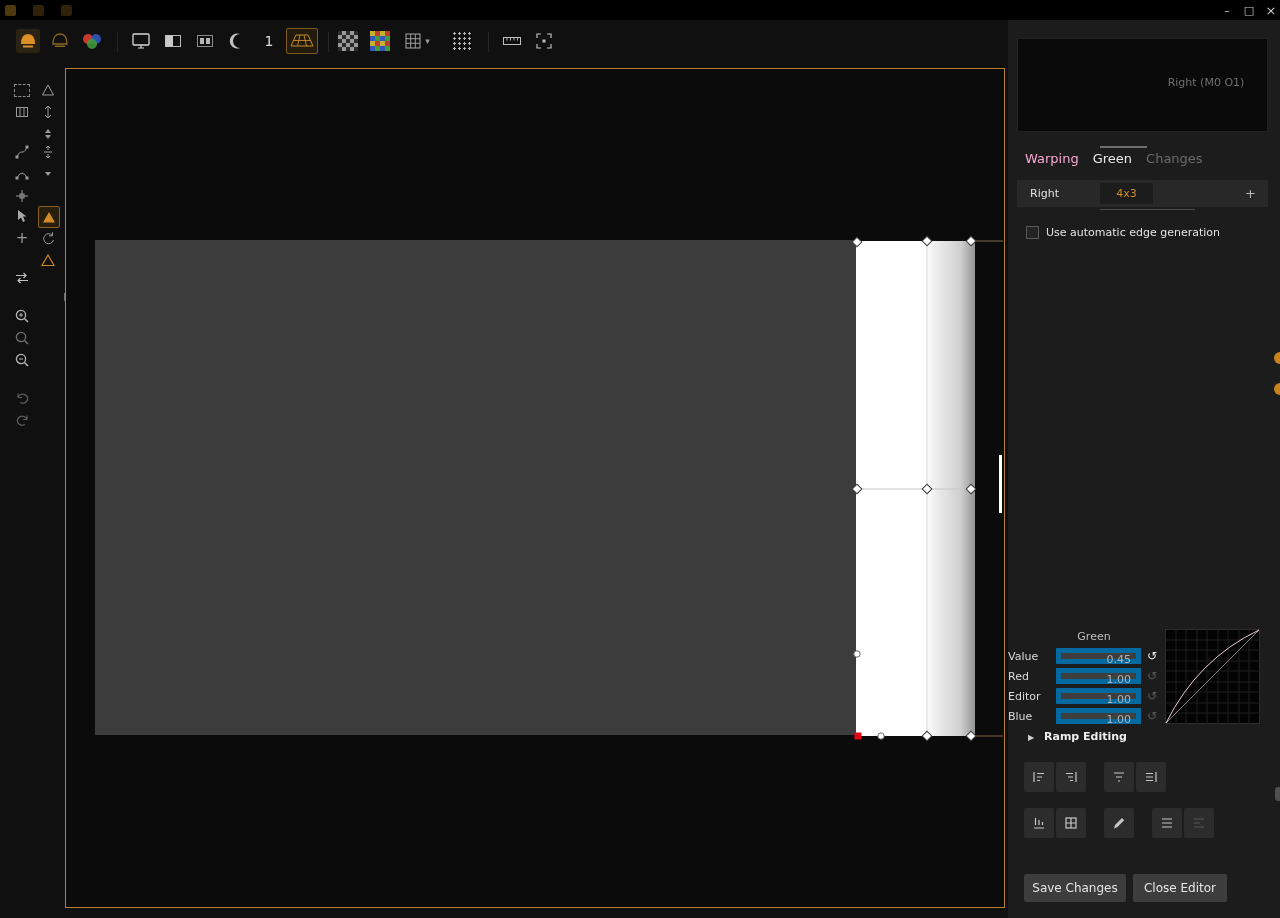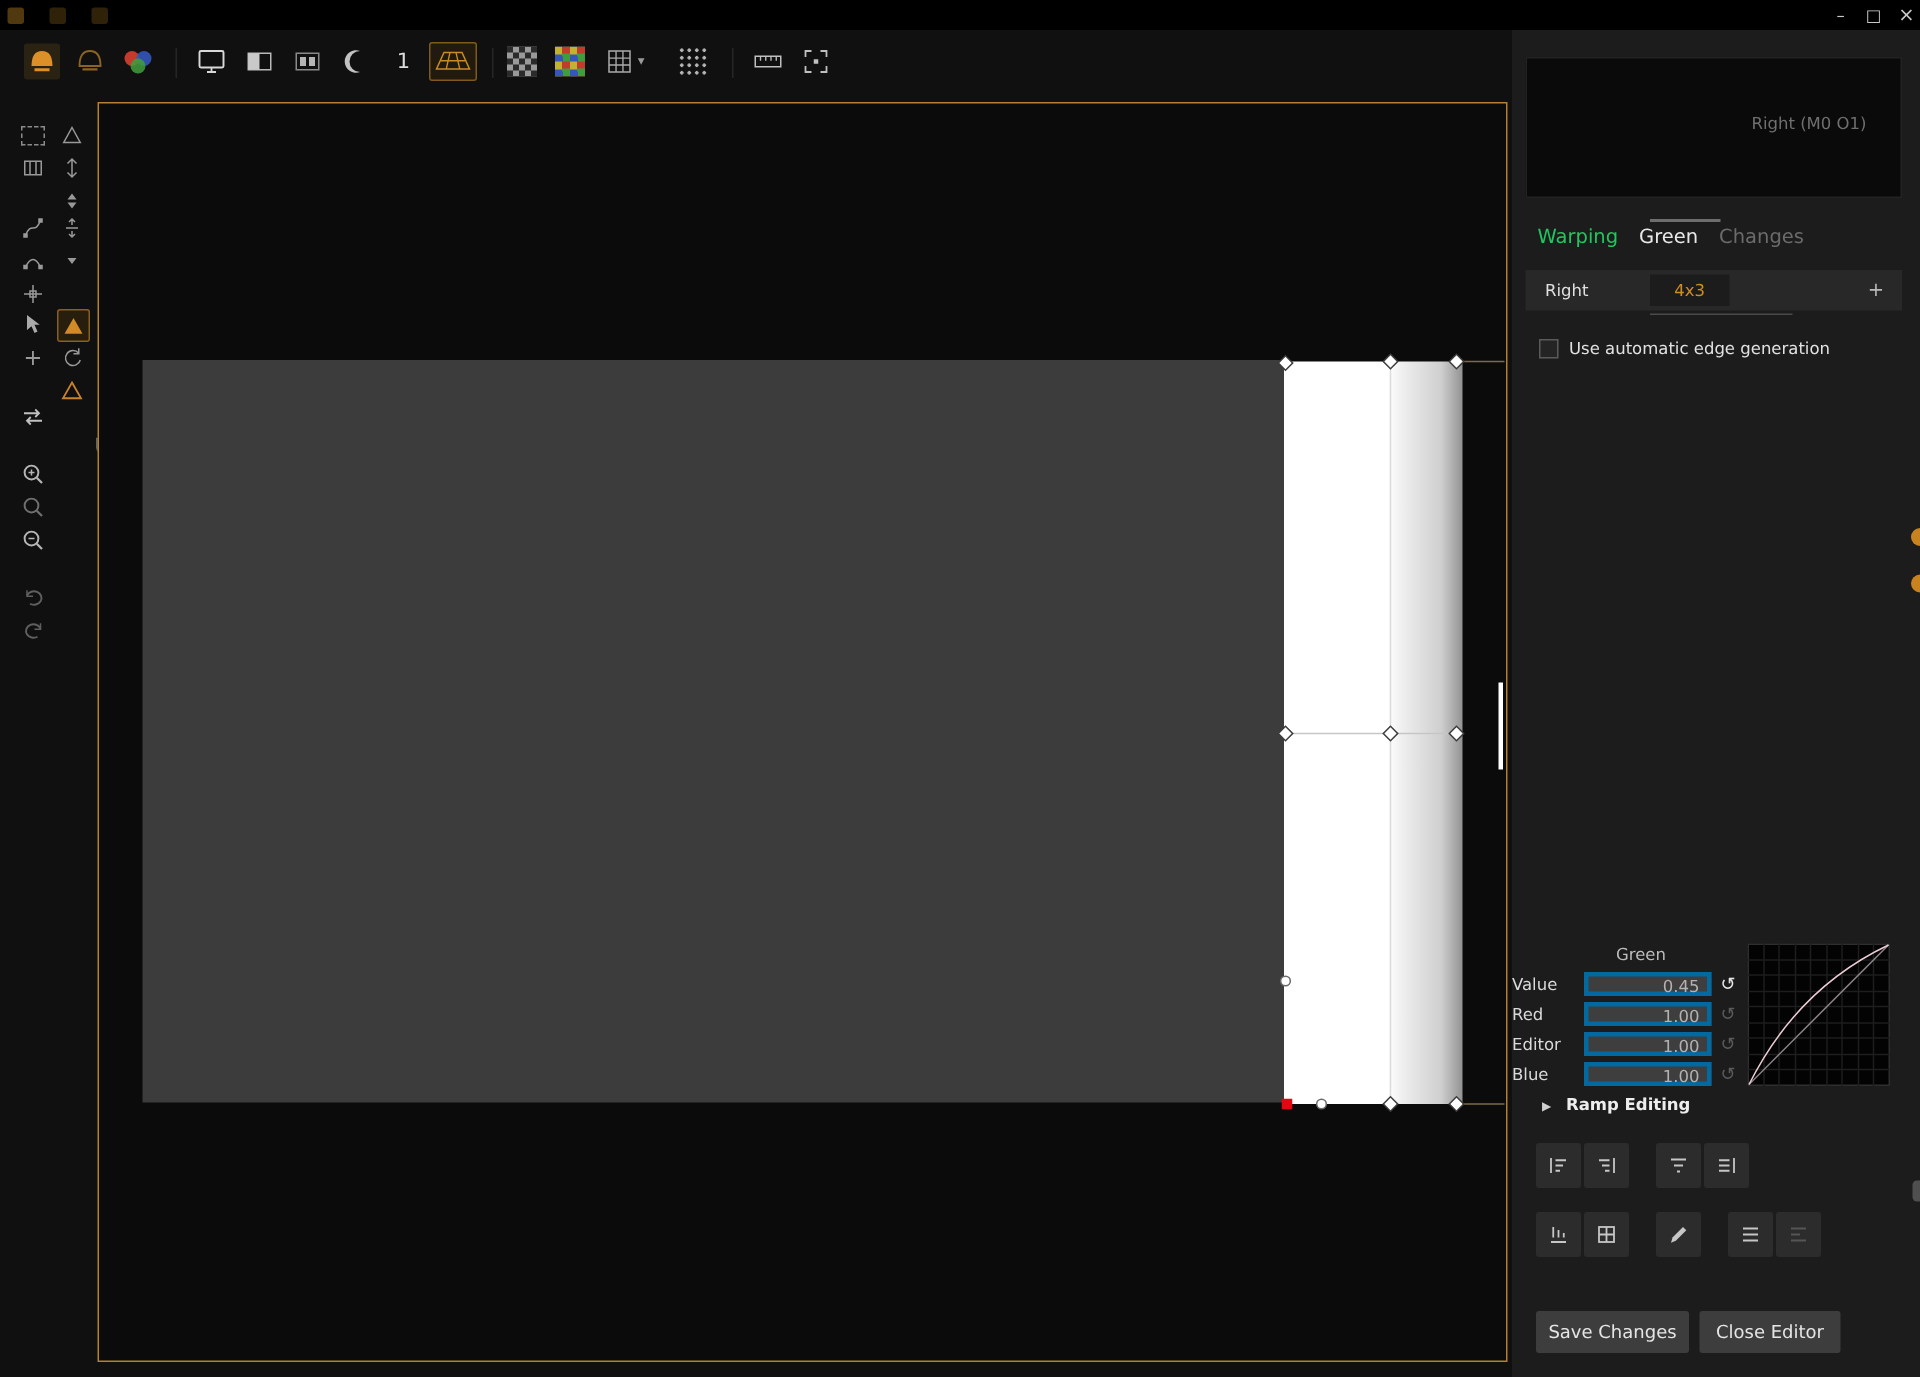--- a/index.html
+++ b/index.html
@@ -33,21 +33,21 @@
   .sect-tabs{position:absolute;left:17px;top:131px;display:flex;gap:14px;font-size:13px;align-items:baseline;}
   .tab-ind{position:absolute;left:92px;top:126px;width:47px;height:2px;background:#6e6e6e;}
   .edge-row{position:absolute;left:9px;top:160px;width:251px;height:27px;background:#282828;}
   .edge-val{position:absolute;left:83px;top:3px;width:53px;height:21px;background:#1c1c1c;display:flex;align-items:center;justify-content:center;color:#cf8c22;}
   .val-underline{position:absolute;left:92px;top:189px;width:95px;height:1px;background:#4a4a4a;}
   .chk{position:absolute;left:18px;top:206px;width:13px;height:13px;background:#242424;border:1px solid #5a5a5a;box-sizing:border-box;}
   .chk-label{position:absolute;left:38px;top:206px;color:#e2e2e2;}
   .gamma-title{position:absolute;left:20px;top:610px;width:132px;text-align:center;color:#bdbdbd;}
   .g-row{position:absolute;left:0;height:20px;width:272px;}
   .g-label{position:absolute;left:0;top:2px;width:42px;text-align:left;color:#dadada;}
-  .g-input{position:absolute;left:48px;top:0;width:85px;height:16px;background:#3e3e3e;border:3px solid #0369a1;box-sizing:border-box;
+  .g-input{position:absolute;left:48px;top:0;width:85px;height:16px;background:#3e3e3e;border:5px solid #0369a1;box-sizing:border-box;
            color:#b2b2b2;text-align:right;padding-right:5px;line-height:14px;}
   .g-reset{position:absolute;left:139px;top:1px;font-size:12px;}
   .curve{position:absolute;left:157px;top:609px;width:95px;height:95px;}
   .ramp-hdr-arrow{position:absolute;left:20px;top:713px;font-size:8px;color:#d0d0d0;}
   .ramp-hdr{position:absolute;left:36px;top:710px;color:#ededed;font-weight:bold;font-size:11px;}
   .ramp-btn{position:absolute;width:30px;height:30px;background:#2c2c2c;border-radius:2px;display:flex;align-items:center;justify-content:center;}
   .footer-btn{position:absolute;top:854px;height:28px;background:#3d3d3d;color:#e5e5e5;font-size:12px;
               display:flex;align-items:center;justify-content:center;border-radius:2px;}
   .edge-dot{position:absolute;width:12px;height:12px;border-radius:50%;background:#c8831e;}
 </style>
@@ -305,21 +305,21 @@
   </div>
 
   <div class="rpanel">
 
     <div class="outbox">
       <div class="outtab">Right (M0 O1)</div>
     </div>
 
     <div class="tab-ind"></div>
     <div class="sect-tabs">
-      <span style="color:#22c55e;">Warping</span>
+      <span style="color:#f9a8d4;">Warping</span>
       <span style="color:#e8e8e8;font-weight:500;">Green</span>
       <span style="color:#6b6b6b;">Changes</span>
     </div>
 
     <div class="edge-row">
       <span style="position:absolute;left:13px;top:7px;color:#e0e0e0;">Right</span>
       <span class="edge-val">4x3</span>
       <span style="position:absolute;right:12px;top:6px;color:#b9b9b9;font-size:13px;">+</span>
     </div>
     <div class="val-underline"></div>

